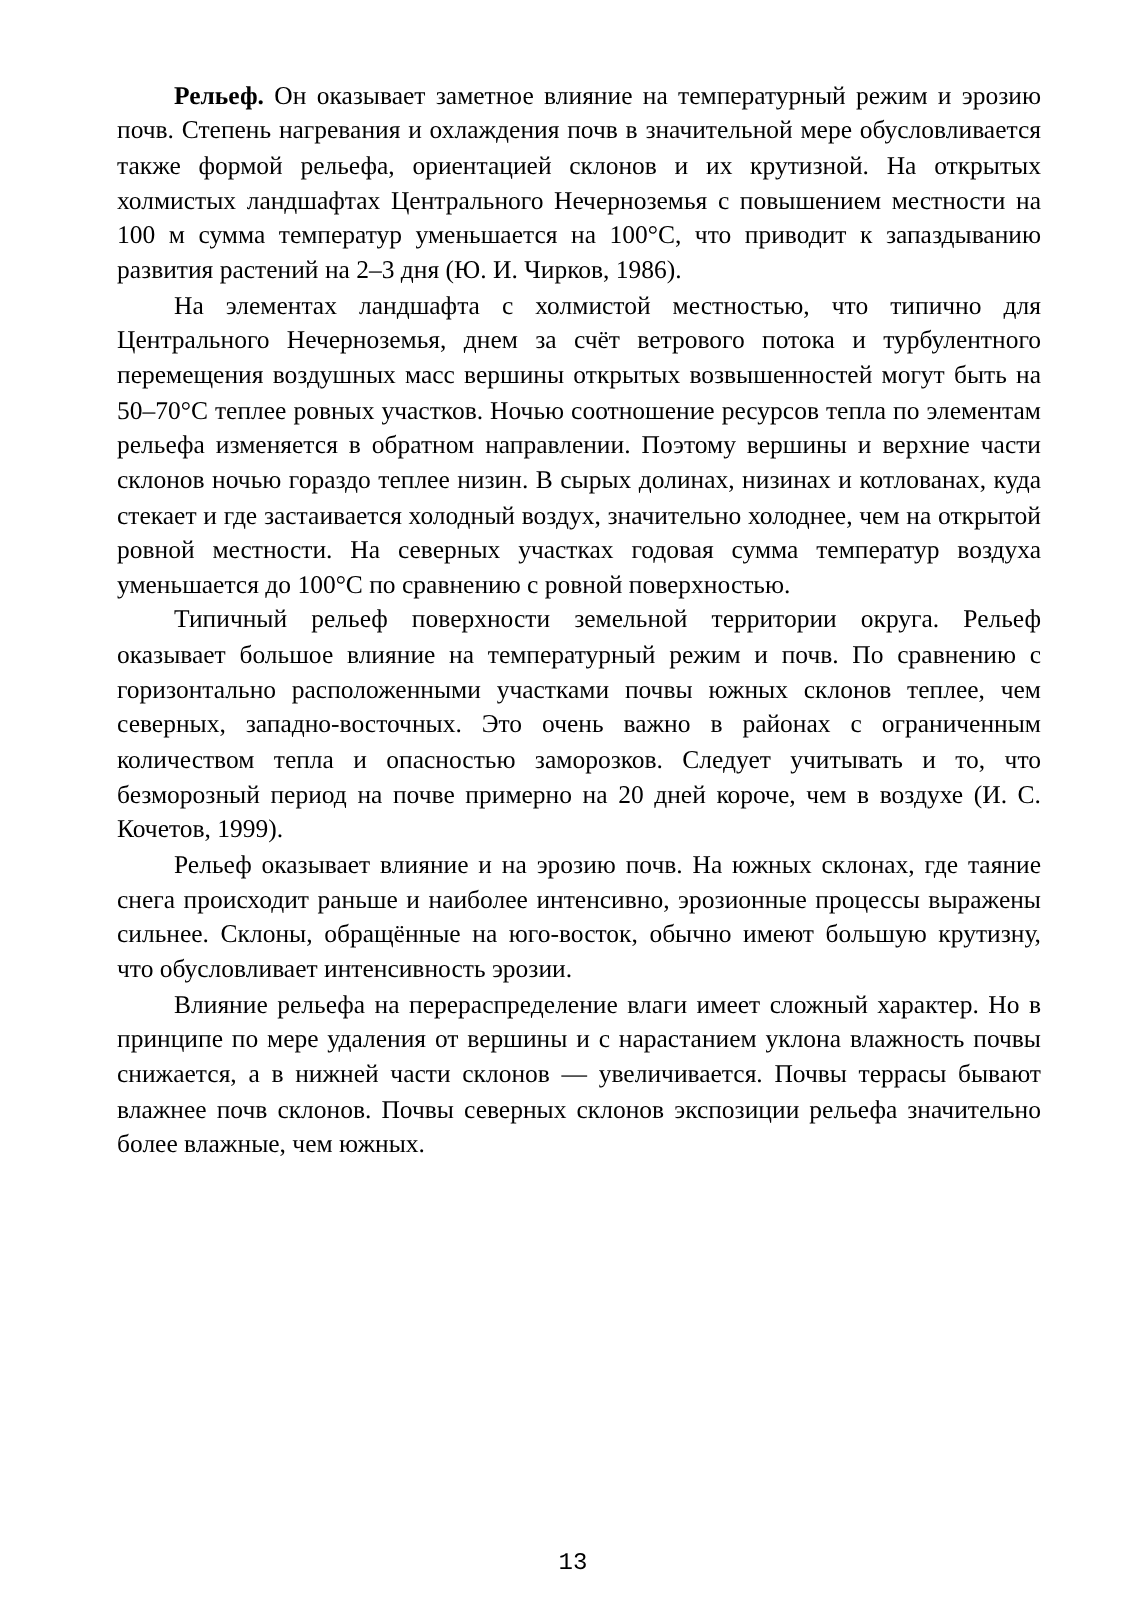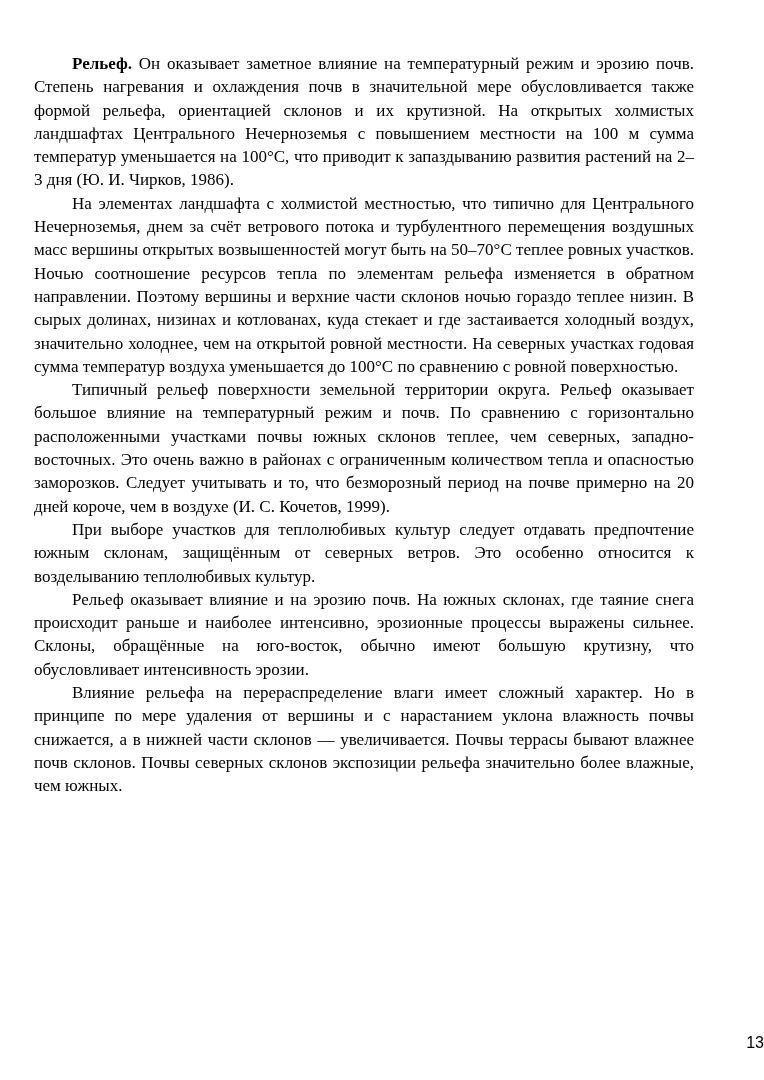--- a/index.html
+++ b/index.html
@@ -7,52 +7,51 @@
     padding: 0;
     background: #e9e9e9;
   }
   .page {
     position: relative;
     width: 764px;
     height: 1080px;
     margin: 0 auto;
     background: #ffffff;
     box-sizing: border-box;
-    padding: 52px 70px 0 34px;
+    padding: 52px 70px 0 78px;
     font-family: "Liberation Serif", "DejaVu Serif", serif;
     font-size: 17px;
     line-height: 23.3px;
     color: #000000;
     overflow: hidden;
   }
   .text-block p {
     margin: 0;
     text-align: justify;
     text-indent: 38px;
   }
   .text-block p b {
     font-weight: bold;
   }
   .page-number {
     position: absolute;
     left: 0;
     right: 0;
     bottom: 26px;
-    text-align: right;
-    font-family: Liberation Sans, sans-serif;
+    text-align: center;
+    font-family: Liberation Mono, monospace;
     font-size: 16px;
     color: #000000;
   }
 </style>
 </head>
 <body>
 
 <div class="page">
   <div class="text-block">
     <p><b>Рельеф.</b><span> Он оказывает заметное влияние на температурный режим и эрозию почв. Степень нагревания и охлаждения почв в значительной мере обусловливается также формой рельефа, ориентацией склонов и их крутизной. На открытых холмистых ландшафтах Центрального Нечерноземья с повышением местности на 100 м сумма температур уменьшается на 100°С, что приводит к запаздыванию развития растений на 2–3 дня (Ю. И. Чирков, 1986).</span></p>
     <p><span>На элементах ландшафта с холмистой местностью, что типично для Центрального Нечерноземья, днем за счёт ветрового потока и турбулентного перемещения воздушных масс вершины открытых возвышенностей могут быть на 50–70°С теплее ровных участков. Ночью соотношение ресурсов тепла по элементам рельефа изменяется в обратном направлении. Поэтому вершины и верхние части склонов ночью гораздо теплее низин. В сырых долинах, низинах и котлованах, куда стекает и где застаивается холодный воздух, значительно холоднее, чем на открытой ровной местности. На северных участках годовая сумма температур воздуха уменьшается до 100°С по сравнению с ровной поверхностью.</span></p>
     <p><span>Типичный рельеф поверхности земельной территории округа. Рельеф оказывает большое влияние на температурный режим и почв. По сравнению с горизонтально расположенными участками почвы южных склонов теплее, чем северных, западно-восточных. Это очень важно в районах с ограниченным количеством тепла и опасностью заморозков. Следует учитывать и то, что безморозный период на почве примерно на 20 дней короче, чем в воздухе (И. С. Кочетов, 1999).</span></p>
-    <p><span>При выборе участков для теплолюбивых культур следует отдавать предпочтение южным склонам, защищённым от северных ветров. Это особенно относится к возделыванию теплолюбивых культур.</span></p>
     <p><span>Рельеф оказывает влияние и на эрозию почв. На южных склонах, где таяние снега происходит раньше и наиболее интенсивно, эрозионные процессы выражены сильнее. Склоны, обращённые на юго-восток, обычно имеют большую крутизну, что обусловливает интенсивность эрозии.</span></p>
     <p><span>Влияние рельефа на перераспределение влаги имеет сложный характер. Но в принципе по мере удаления от вершины и с нарастанием уклона влажность почвы снижается, а в нижней части склонов — увеличивается. Почвы террасы бывают влажнее почв склонов. Почвы северных склонов экспозиции рельефа значительно более влажные, чем южных.</span></p>
   </div>
   <div class="page-number">13</div>
 </div>
 
 </body></html>

